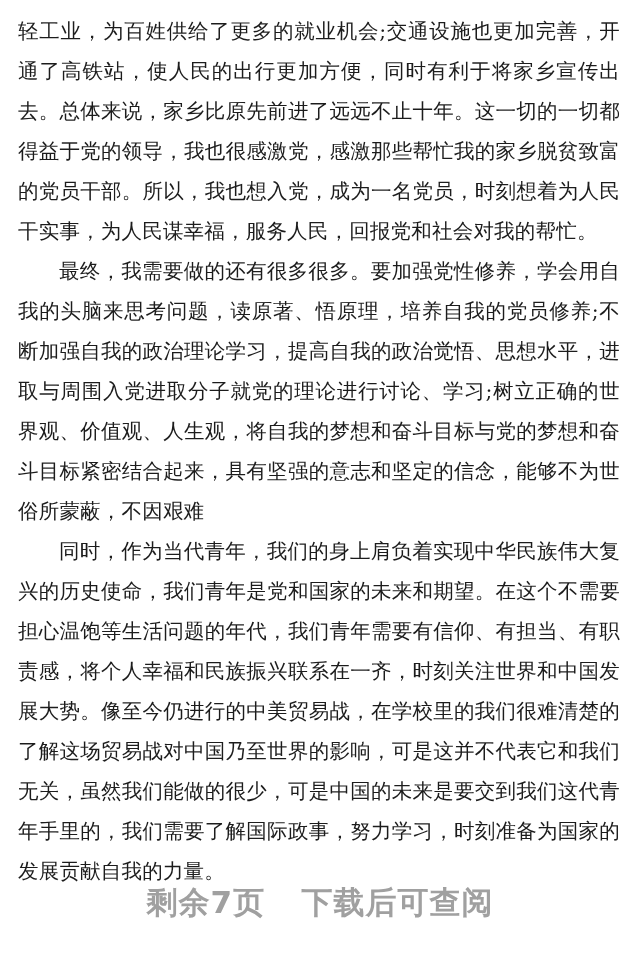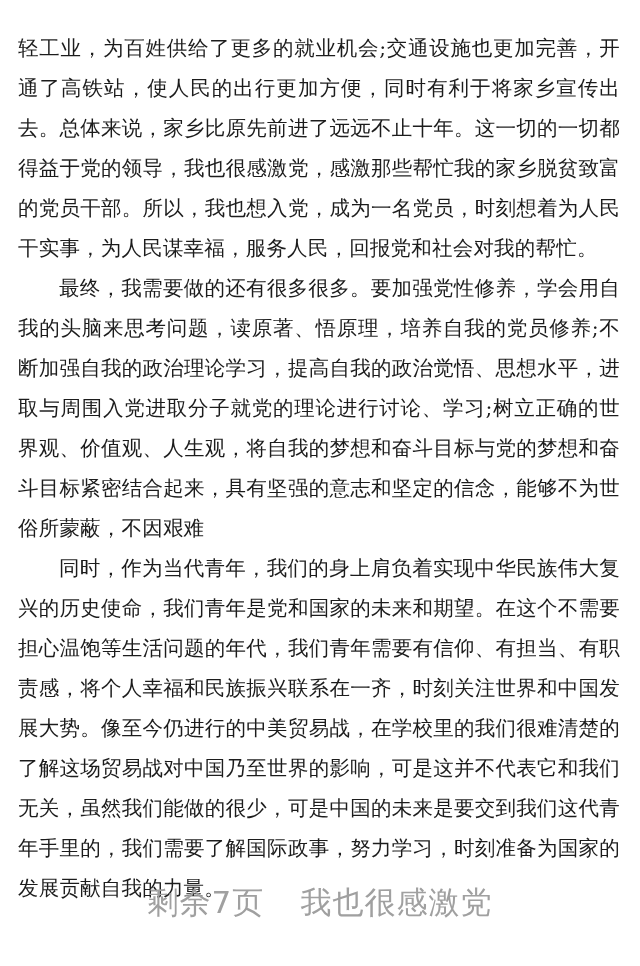--- a/index.html
+++ b/index.html
@@ -47,36 +47,36 @@
 
   .para.indent {
     text-indent: 41px;
   }
 
   
   .para.cont {
     text-indent: 0;
   }
 
-  #p1 { padding-top: 28px; }
+  #p1 { padding-top: 11px; }
 
   #footer {
     position: absolute;
     left: 0;
     top: 880px;
     width: 640px;
     text-align: center;
     white-space: nowrap;
   }
 
   .footer-text {
     display: inline-block;
     font-family: "DejaVu Sans", "Liberation Sans", sans-serif;
     font-size: 31px;
-    font-weight: 400;
+    font-weight: 700;
     color: #a0a0a0;
     letter-spacing: 1px;
     line-height: 44px;
   }
 
   .footer-gap {
     display: inline-block;
     width: 26px;
   }
 </style>
@@ -91,16 +91,16 @@
 
     <p class="para indent">最终，我需要做的还有很多很多。要加强党性修养，学会用自我的头脑来思考问题，读原著、悟原理，培养自我的党员修养;不断加强自我的政治理论学习，提高自我的政治觉悟、思想水平，进取与周围入党进取分子就党的理论进行讨论、学习;树立正确的世界观、价值观、人生观，将自我的梦想和奋斗目标与党的梦想和奋斗目标紧密结合起来，具有坚强的意志和坚定的信念，能够不为世俗所蒙蔽，不因艰难</p>
 
     <p class="para indent">同时，作为当代青年，我们的身上肩负着实现中华民族伟大复兴的历史使命，我们青年是党和国家的未来和期望。在这个不需要担心温饱等生活问题的年代，我们青年需要有信仰、有担当、有职责感，将个人幸福和民族振兴联系在一齐，时刻关注世界和中国发展大势。像至今仍进行的中美贸易战，在学校里的我们很难清楚的了解这场贸易战对中国乃至世界的影响，可是这并不代表它和我们无关，虽然我们能做的很少，可是中国的未来是要交到我们这代青年手里的，我们需要了解国际政事，努力学习，时刻准备为国家的发展贡献自我的力量。</p>
 
   </div>
 
   <div id="footer">
     <span class="footer-text">剩余7页</span>
     <span class="footer-gap"></span>
-    <span class="footer-text">我也很感激党</span>
+    <span class="footer-text">下载后可查阅</span>
   </div>
 
 </div>
 
 </body></html>

